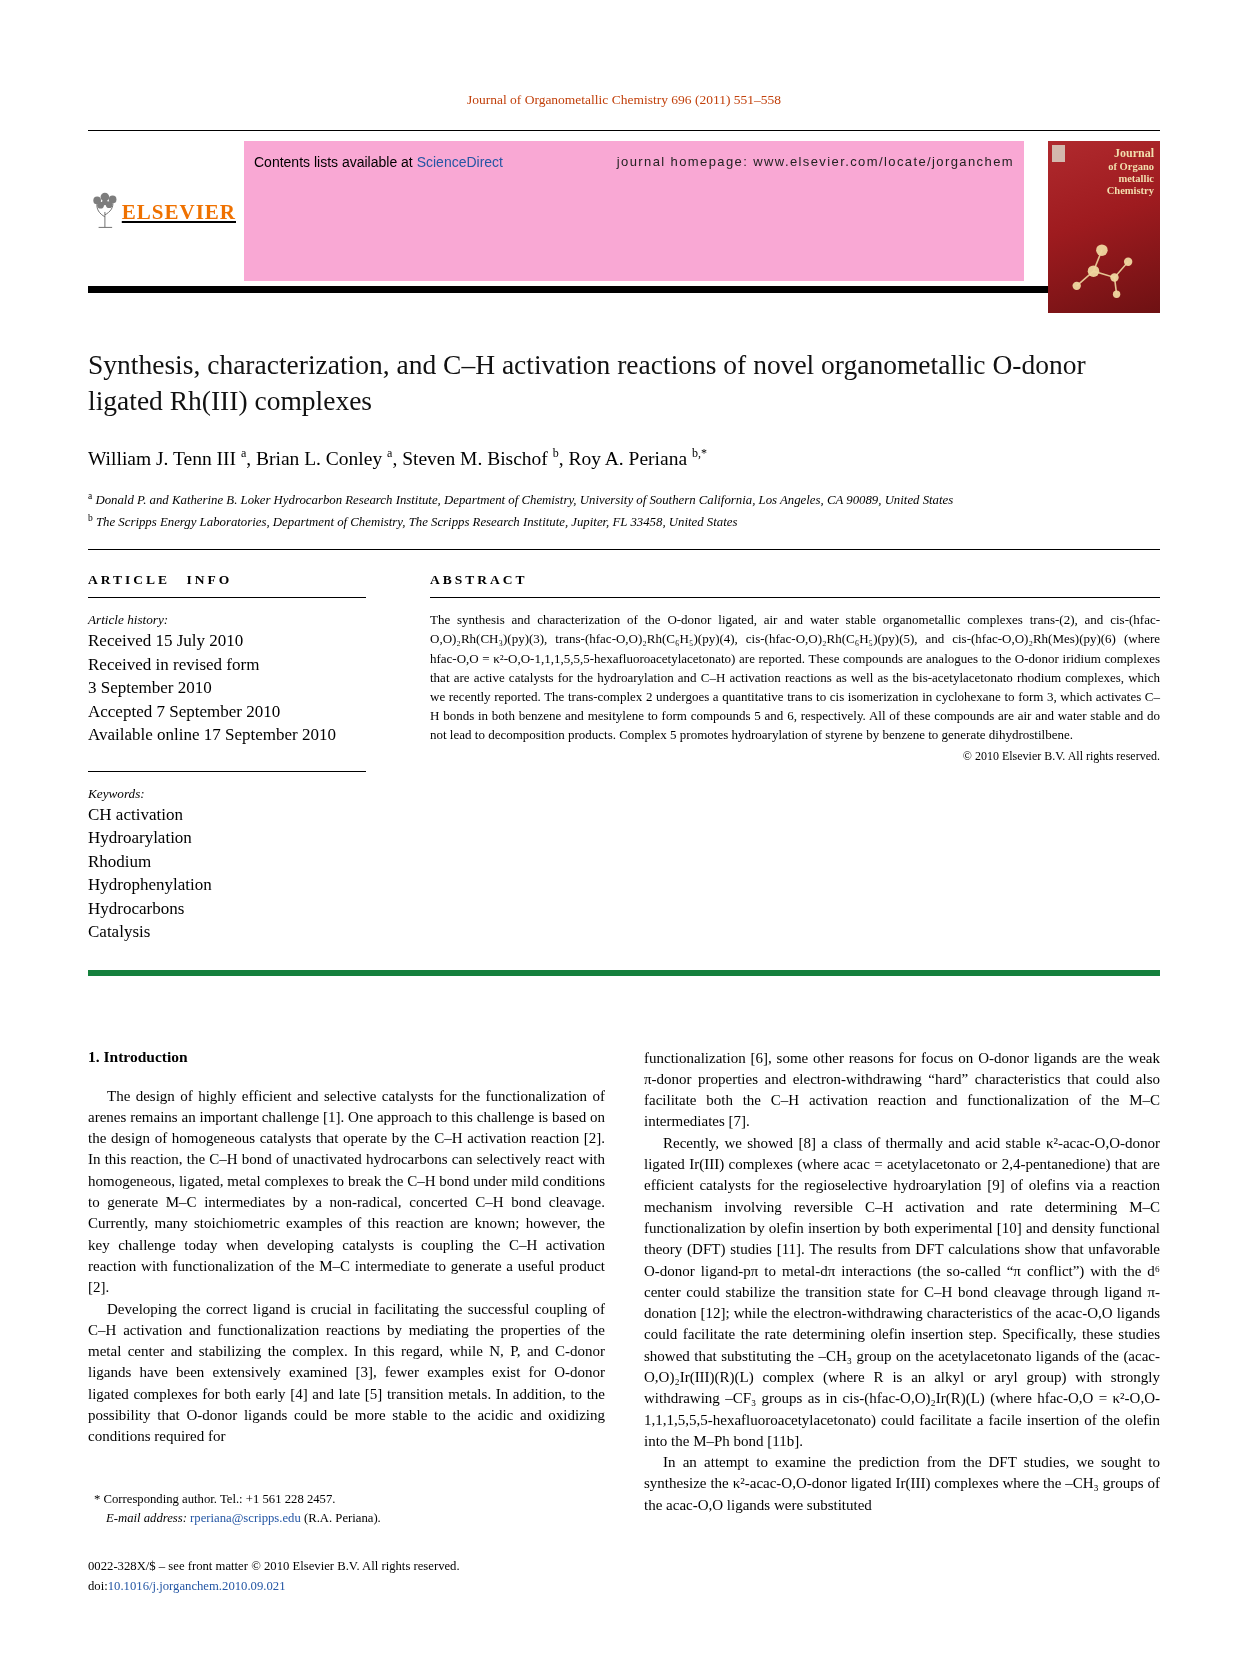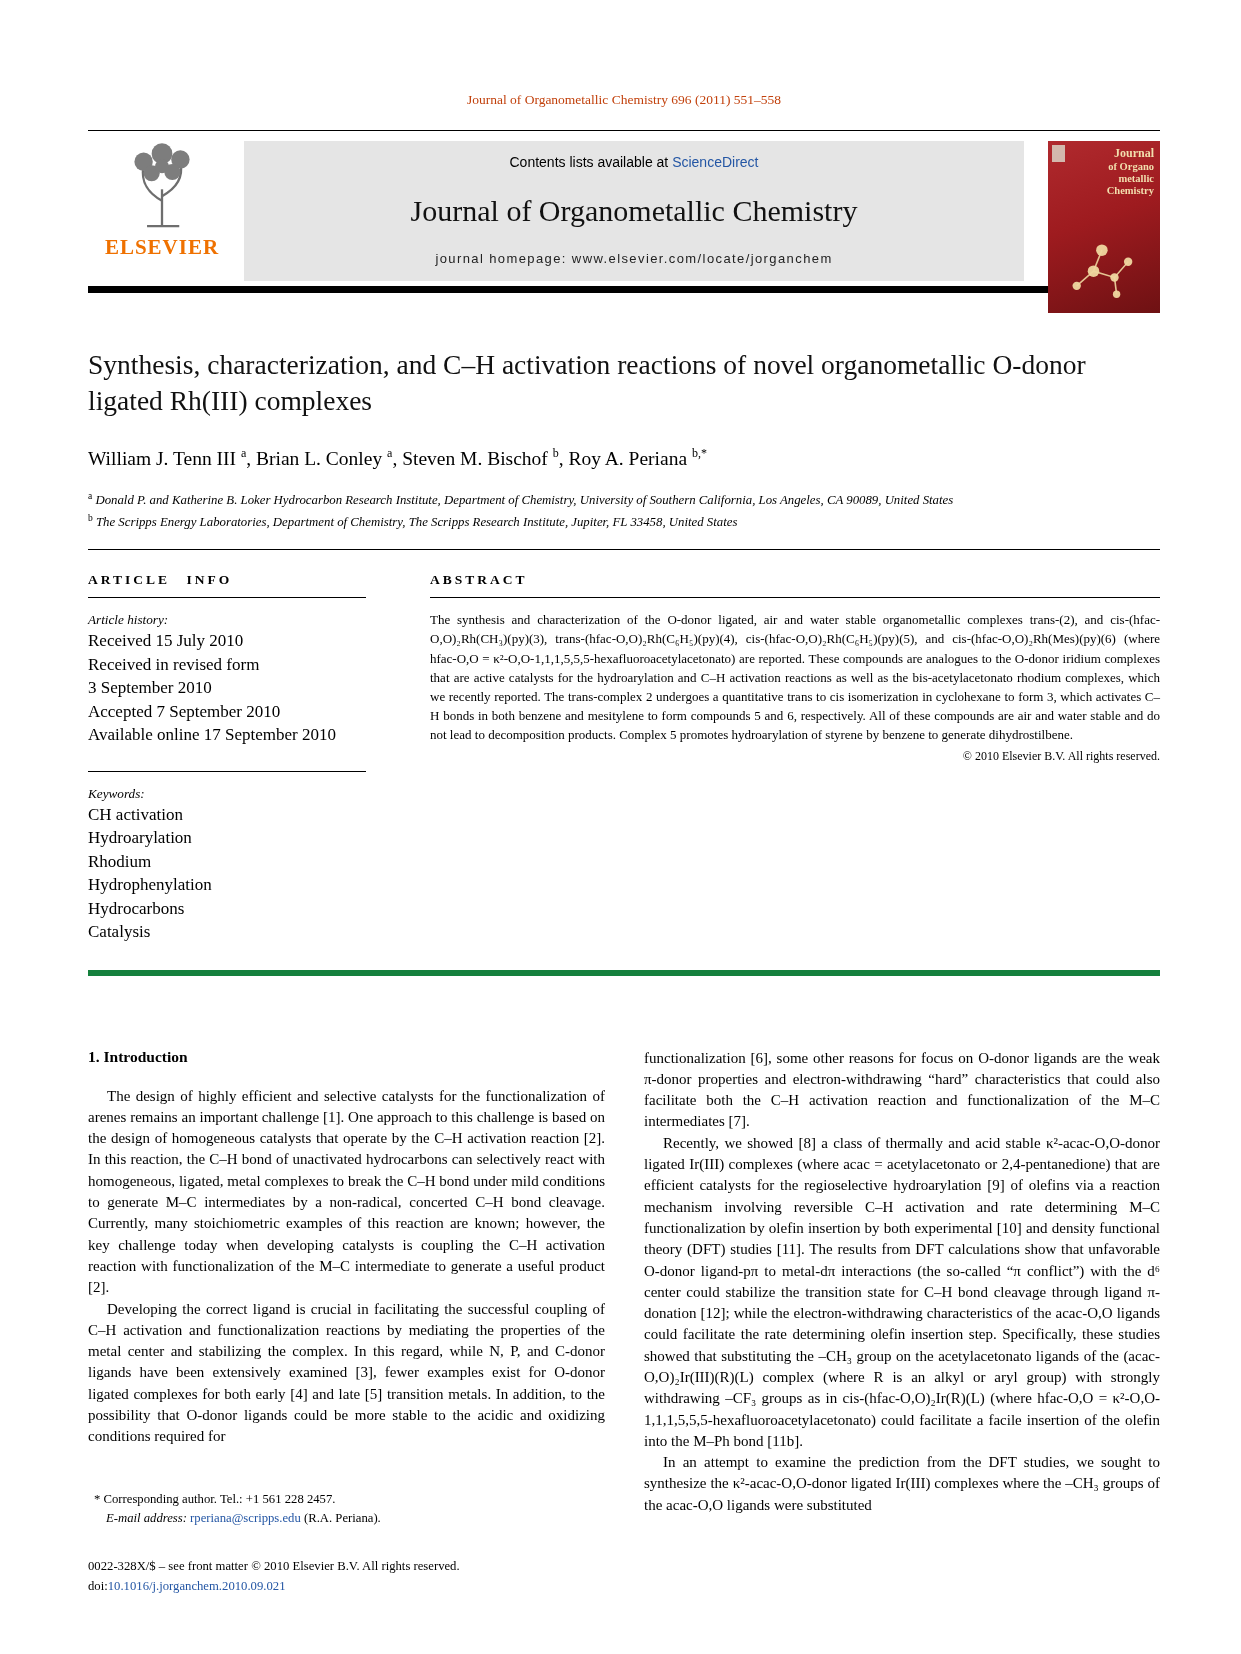--- a/index.html
+++ b/index.html
@@ -10,25 +10,25 @@
     font-family:"Liberation Serif","DejaVu Serif",serif;
   }
   .sans { font-family:"Liberation Sans","DejaVu Sans",sans-serif; }
   .link { color:#2456a4; cursor:pointer; }
 
   
   .citation { padding-top:92px; text-align:center; font-size:13.5px; color:#c2410c; }
 
   
   .header { display:flex; margin-top:22px; border-top:1.5px solid #000; padding-top:10px; height:140px; }
-  .logo { width:148px; flex-shrink:0; display:flex; flex-direction:column; align-items:center; justify-content:flex-start; }
+  .logo { width:148px; flex-shrink:0; display:flex; flex-direction:row; align-items:center; justify-content:space-between;text-decoration:underline; }
   .logo svg.tree { display:block; }
   .logo-word { font-size:21px; font-weight:bold; letter-spacing:1px; color:#ef7100; margin-top:2px; }
-  .banner { flex:1; background:#e5e5e5; margin-left:8px; height:140px; box-sizing:border-box;
-            display:flex; flex-direction:column; justify-content:space-between; text-align:center; padding:13px 10px 15px; }
+  .banner { flex:1; background:#f9a8d4; margin-left:8px; height:140px; box-sizing:border-box;
+            display:flex; flex-direction:row; justify-content:space-between; text-align:center; padding:13px 10px 15px; }
   .contents { font-size:14px; }
   .jtitle { font-size:30px; color:#111; }
   .homepage { font-size:13px; letter-spacing:1.4px; color:#222; }
   .cover { width:112px; height:172px; flex-shrink:0; margin-left:24px; position:relative;
            background:linear-gradient(160deg,#b02a2e 0%, #9e1b1f 45%, #6e1113 100%); overflow:hidden; }
   .cover-badge { position:absolute; top:4px; left:4px; width:13px; height:17px; background:#d9d2c4; opacity:.85; }
   .cover-title { position:absolute; top:6px; right:6px; text-align:right; color:#f2dfae; font-size:10.5px; line-height:1.15; font-weight:bold; }
   .cover-title .big { font-size:12px; }
   .mol { position:absolute; bottom:8px; left:14px; }
 
@@ -90,21 +90,20 @@
           <circle cx="26" cy="28" r="7"></circle>
           <circle cx="44" cy="27" r="7"></circle>
           <circle cx="35" cy="22" r="6"></circle>
         </g>
       </svg>
       <div class="logo-word">ELSEVIER</div>
     </div>
 
     <div class="banner">
       <div class="contents sans"><span>Contents lists available at </span><span class="link">ScienceDirect</span></div>
-      <div class="jtitle">Journal of Organometallic Chemistry</div>
       <div class="homepage sans">journal homepage: www.elsevier.com/locate/jorganchem</div>
     </div>
 
     <div class="cover">
       <div class="cover-badge"></div>
       <div class="cover-title">
         <div class="big">Journal</div>
         <div>of Organo</div>
         <div>metallic</div>
         <div>Chemistry</div>

